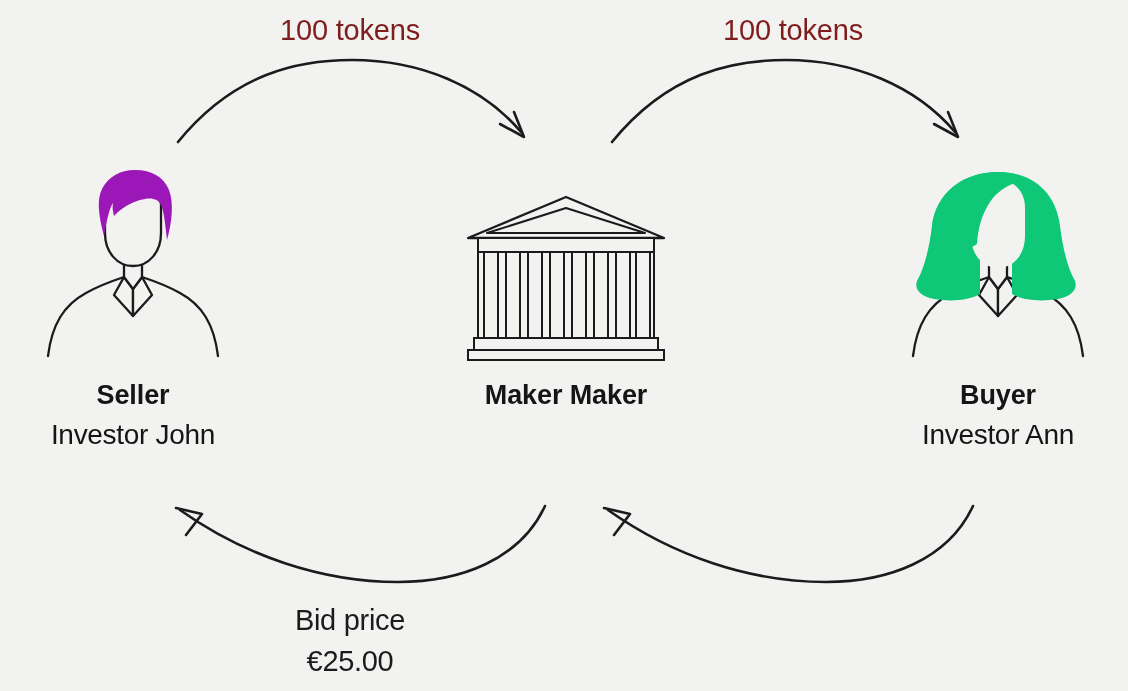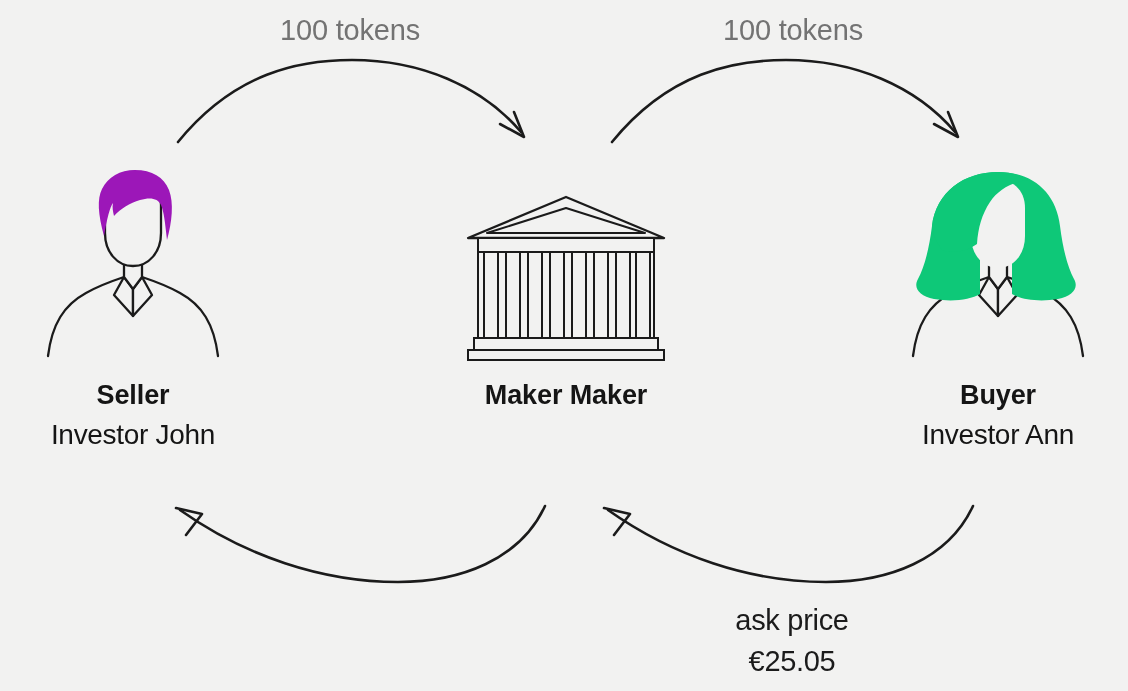--- a/index.html
+++ b/index.html
@@ -23,21 +23,21 @@
   #diagram-svg {
     position: absolute;
     top: 0;
     left: 0;
     width: 1128px;
     height: 691px;
   }
   .flow-label {
     position: absolute;
     text-align: center;
-    color: #737373;
+    color: #7f1d1d;
     font-weight: 400;
     font-size: 29px;
     letter-spacing: -0.2px;
     line-height: 1.18;
     white-space: nowrap;
   }
   .actor-block {
     position: absolute;
     text-align: center;
     width: 360px;
@@ -216,19 +216,19 @@
 
   <div class="actor-block" style="left:386px; top:380px;">
     <div class="actor-title">Maker Maker</div>
   </div>
 
   <div class="actor-block" style="left:818px; top:380px;">
     <div class="actor-title">Buyer</div>
     <div class="actor-sub">Investor Ann</div>
   </div>
 
-
-  <div class="price-block" style="left:632px; top:603px;">
-    <div class="price-name">ask price</div>
-    <div class="price-value">€25.05</div>
-  </div>
+  <div class="price-block" style="left:190px; top:603px;">
+    <div class="price-name">Bid price</div>
+    <div class="price-value">€25.00</div>
+  </div>
+
 
 </div>
 
 </body></html>

